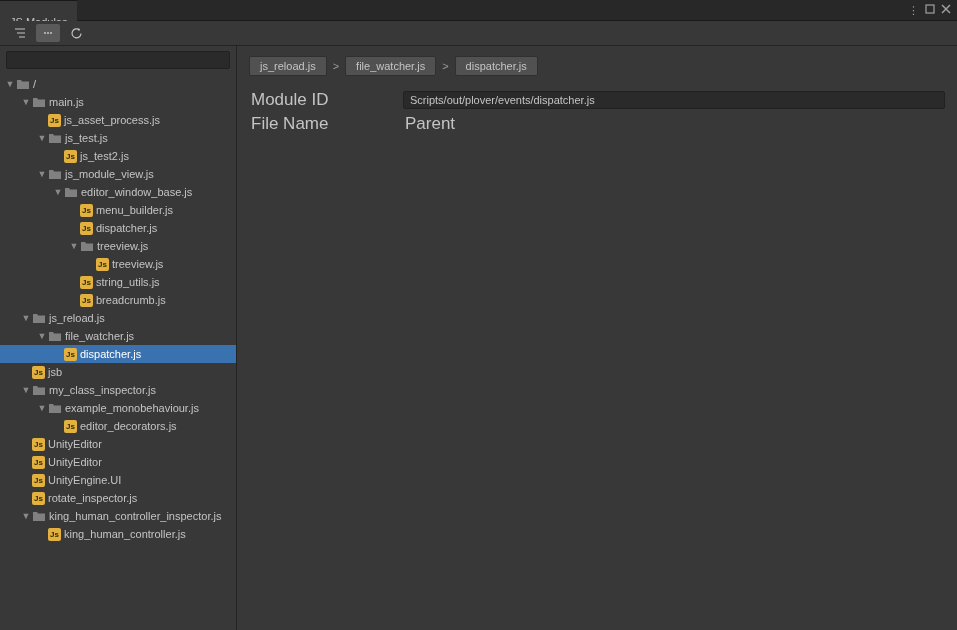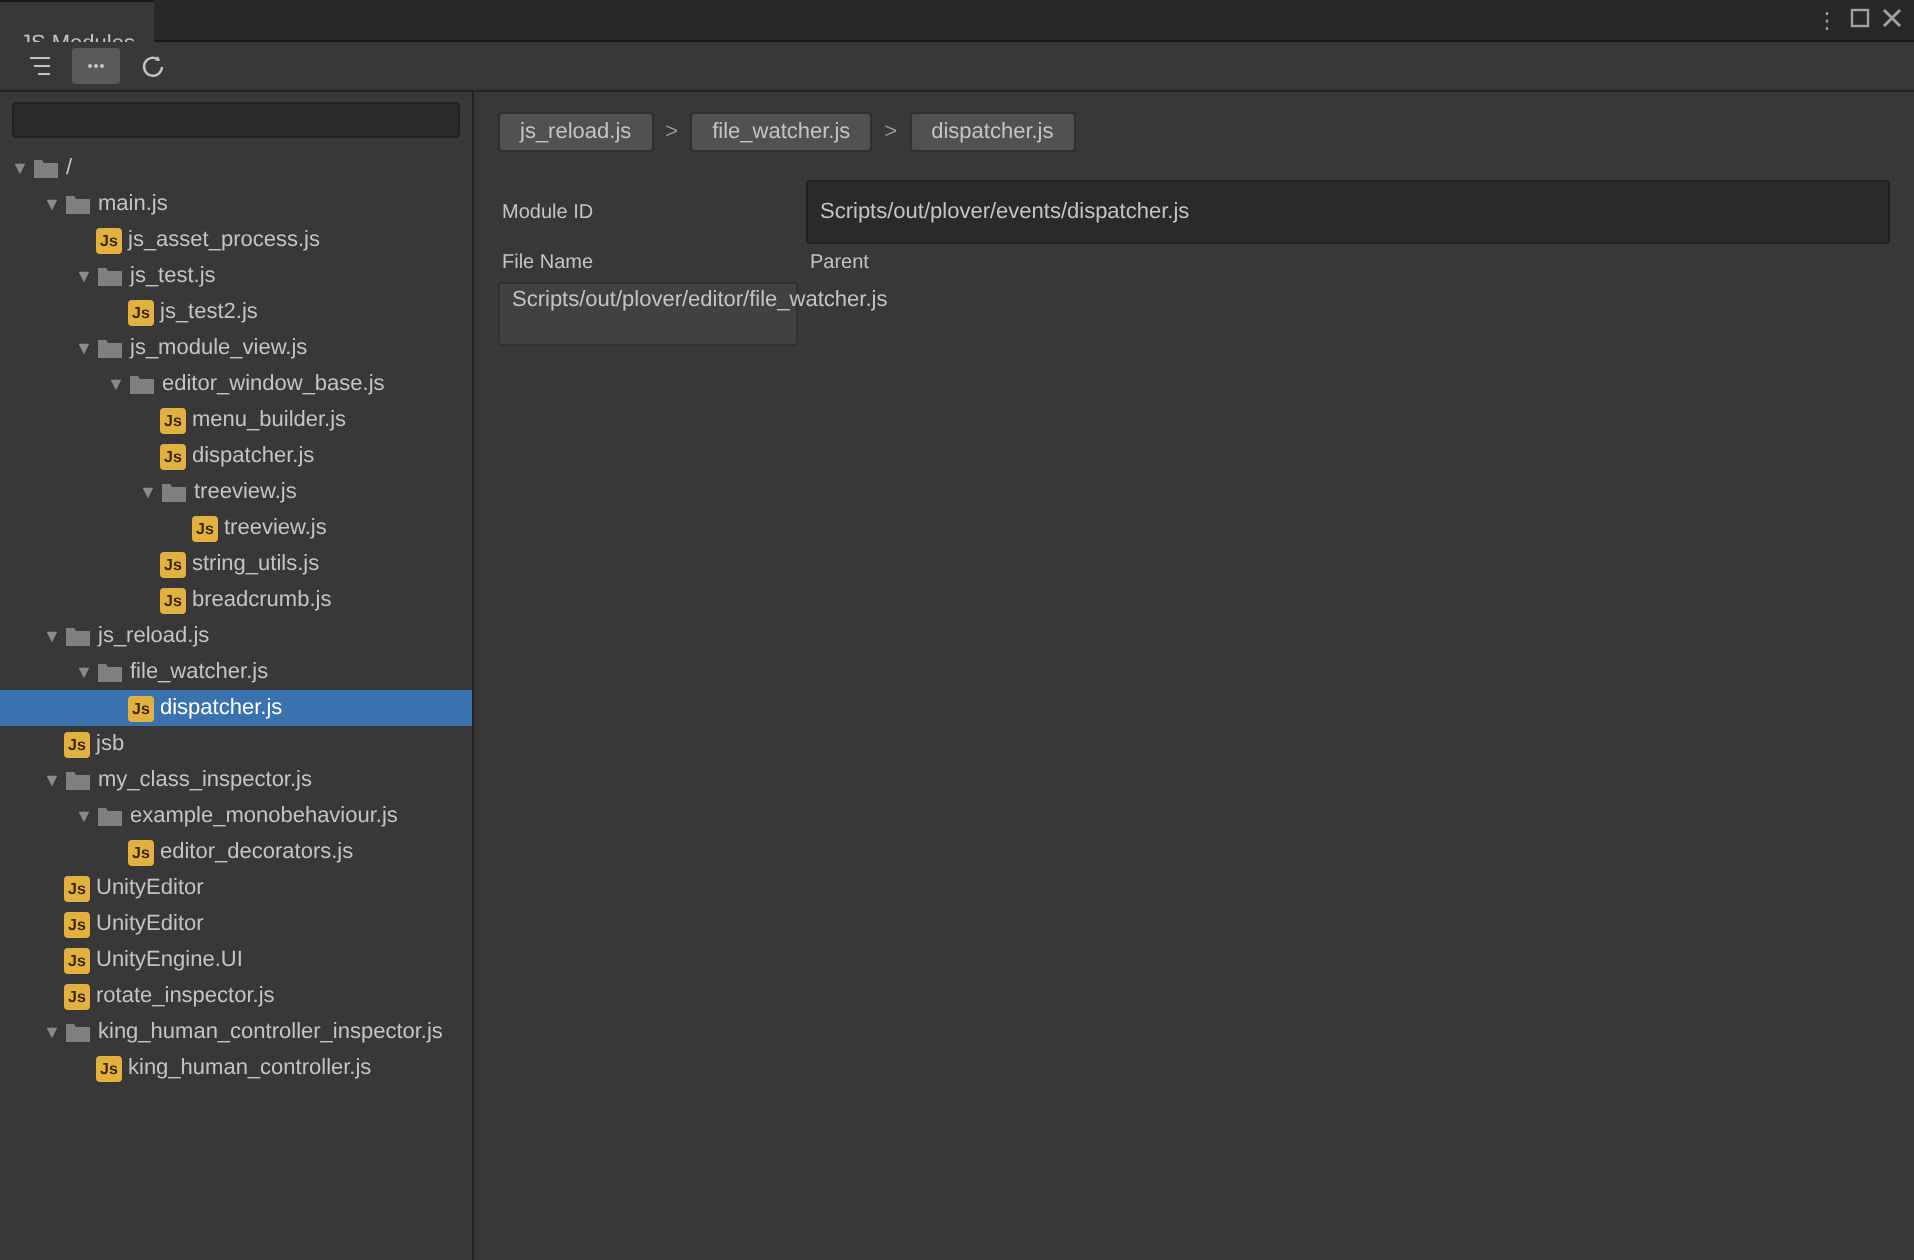--- a/index.html
+++ b/index.html
@@ -147,30 +147,30 @@
   font-size: 11px;
 }
 .form {
   display: grid;
   grid-template-columns: 150px 1fr;
   row-gap: 4px;
   column-gap: 4px;
   align-items: center;
 }
 .form-label {
-  font-size: 10px;
+  font-size: 17px;
   color: #c4c4c4;
   padding-left: 2px;
 }
 .form-input {
   background: #2a2a2a;
   border: 1px solid #212121;
   color: #c4c4c4;
   padding: 2px 6px;
-  height: 32px;
+  height: 18px;
   font-size: 11px;
   width: 100%;
   border-radius: 2px;
 }
 .form-input.readonly {
   background: #414141;
   border: 1px solid #303030;
 }
 .row-inline {
   display: flex;
@@ -427,16 +427,15 @@
 
     <div class="form">
       <div class="form-label">Module ID</div>
       <div class="row-inline">
         <input class="form-input" type="text" value="Scripts/out/plover/events/dispatcher.js" style="">
       </div>
 
       <div class="form-label">File Name</div>
 
       <div class="form-label">Parent</div>
-      <div class="form-input readonly">Scripts/out/plover/editor/file_watcher.js</div>
     </div>
   </div>
 </div>
 
 </body></html>

